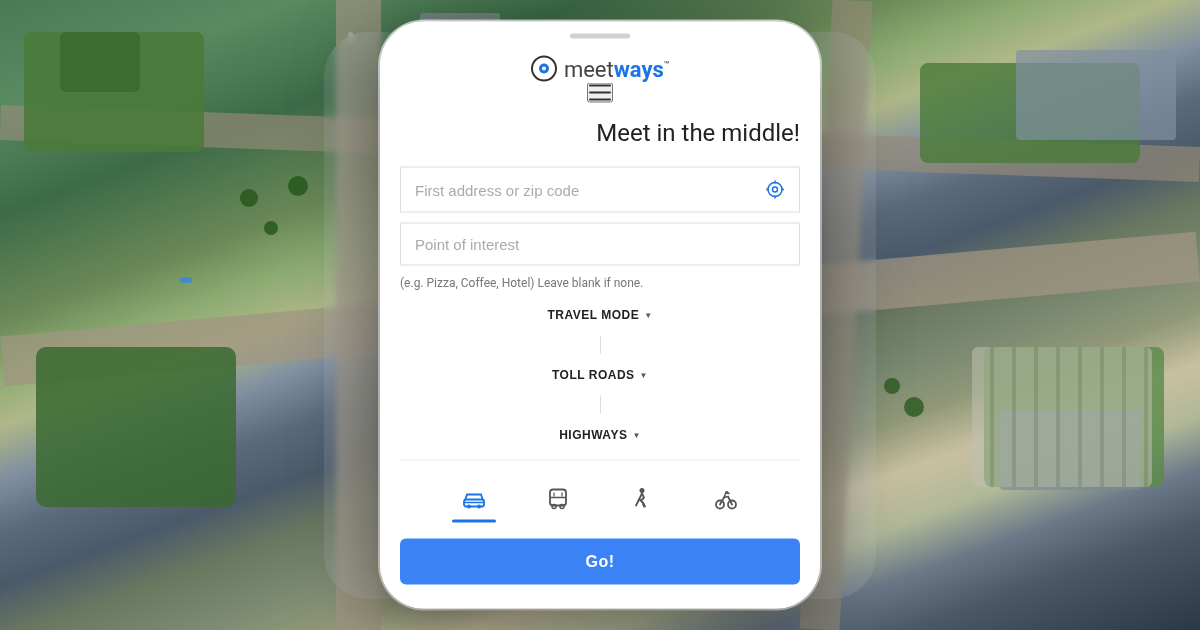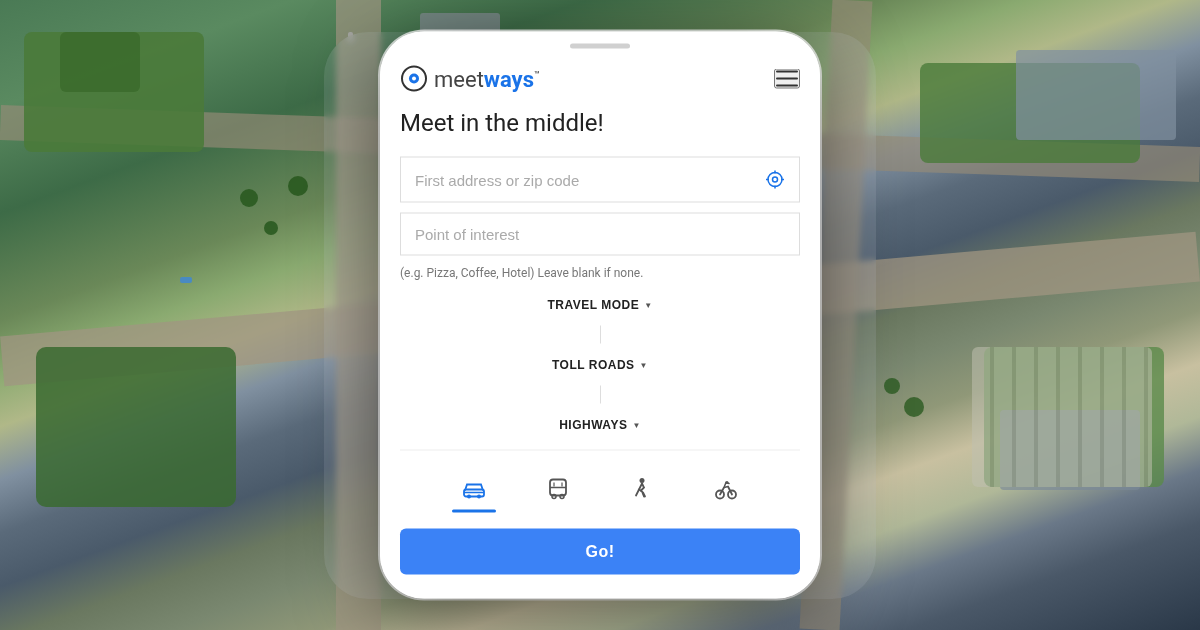--- a/index.html
+++ b/index.html
@@ -54,20 +54,21 @@
       border-radius: 3px;
     }
 
     
     .app-header {
       display: flex;
       justify-content: space-between;
       align-items: center;
       padding: 8px 20px 16px;
       background: white;
+      flex-direction: column;
     }
 
     .logo-container {
       display: flex;
       align-items: center;
       gap: 6px;
     }
 
     .logo-icon {
       width: 28px;
@@ -111,21 +112,21 @@
       border-radius: 1px;
     }
 
     
     .app-content {
       padding: 0 20px 24px;
       background: white;
     }
 
     .tagline {
-      text-align: left;
+      text-align: right;
       font-size: 24px;
       font-weight: 400;
       color: #222;
       margin-bottom: 20px;
     }
 
     
     .input-group {
       margin-bottom: 10px;
     }

